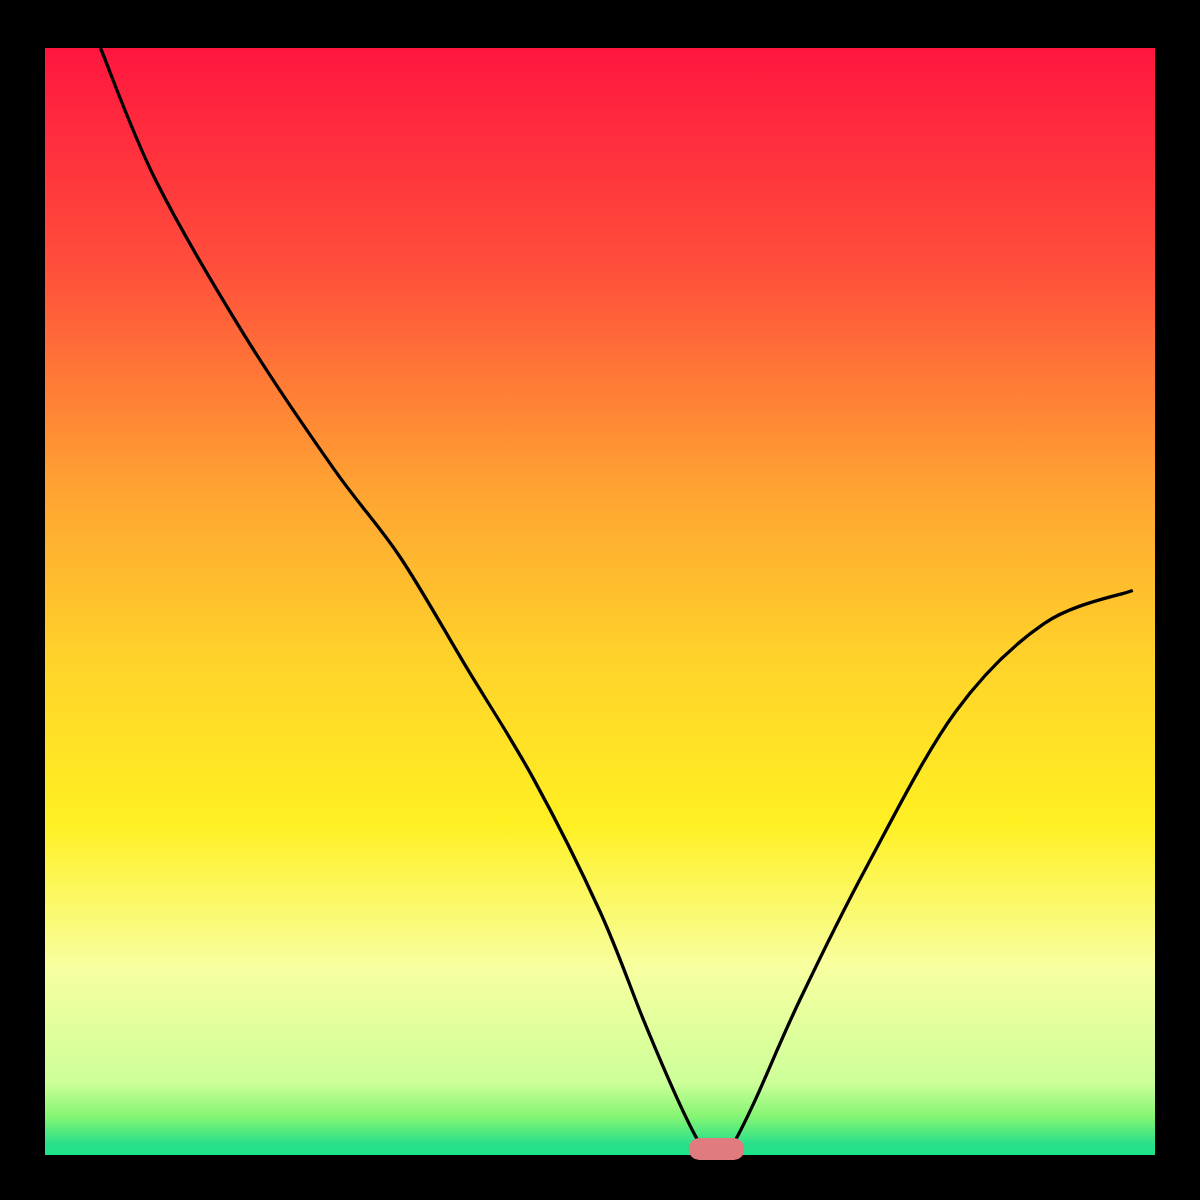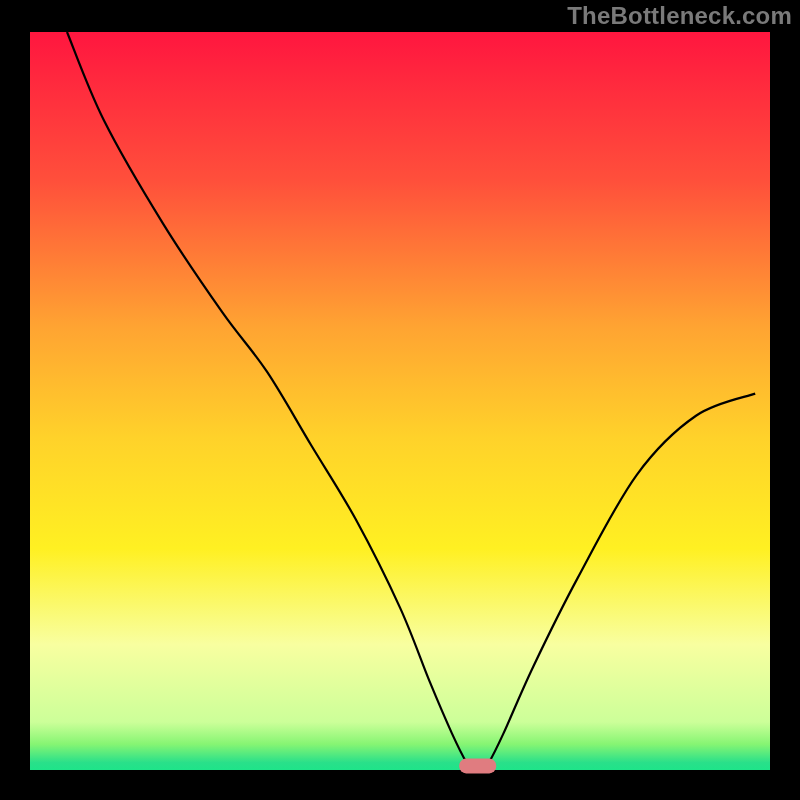--- a/index.html
+++ b/index.html
@@ -31,21 +31,20 @@
   svg {
     position: absolute;
     left: 0;
     top: 0;
   }
 </style>
 </head>
 <body>
 
 <div class="frame">
-  <div class="watermark">TheBottleneck.com</div>
 
   <svg id="chart-svg" width="800" height="800">
     <defs>
       <linearGradient id="bg-grad" x1="0" y1="0" x2="0" y2="1">
           <stop offset="0%" stop-color="#ff163f"></stop>
           <stop offset="20%" stop-color="#ff4f3b"></stop>
           <stop offset="40%" stop-color="#ffa432"></stop>
           <stop offset="55.00000000000001%" stop-color="#ffd22a"></stop>
           <stop offset="70%" stop-color="#fff022"></stop>
           <stop offset="83%" stop-color="#f8ffa0"></stop>

